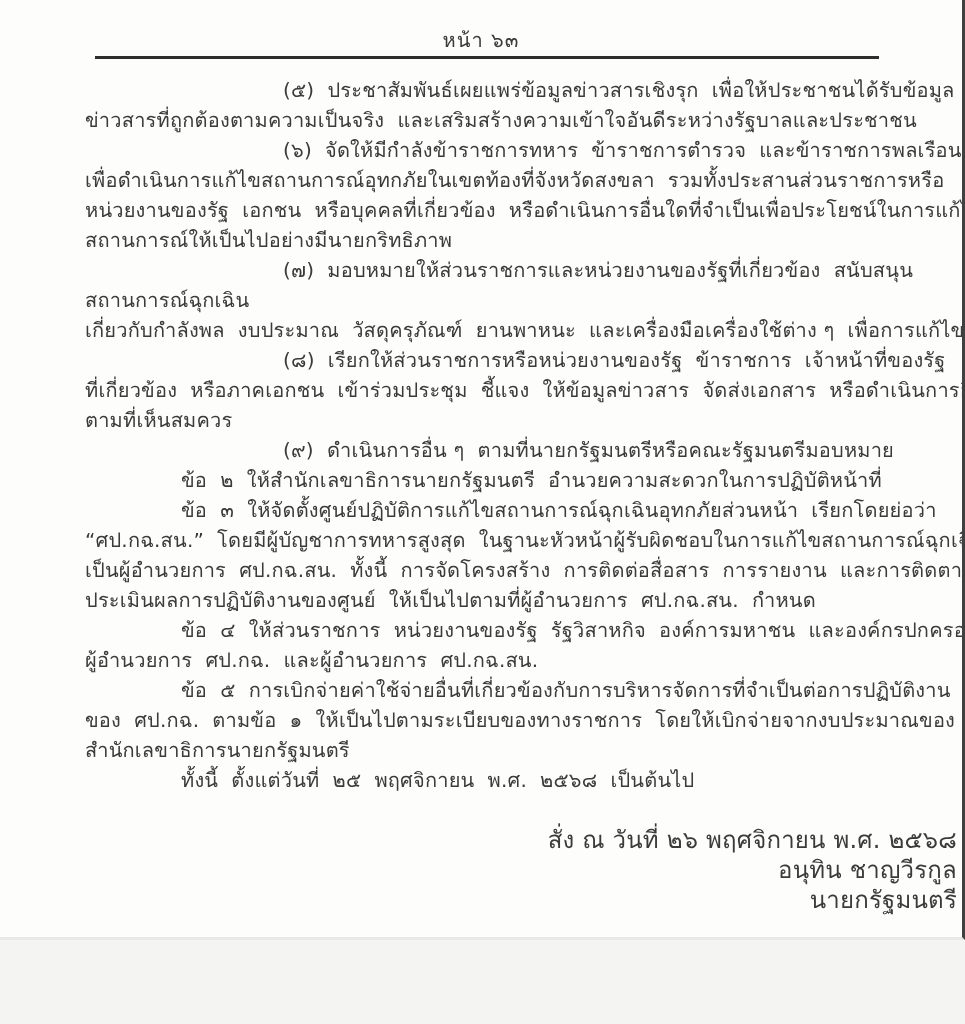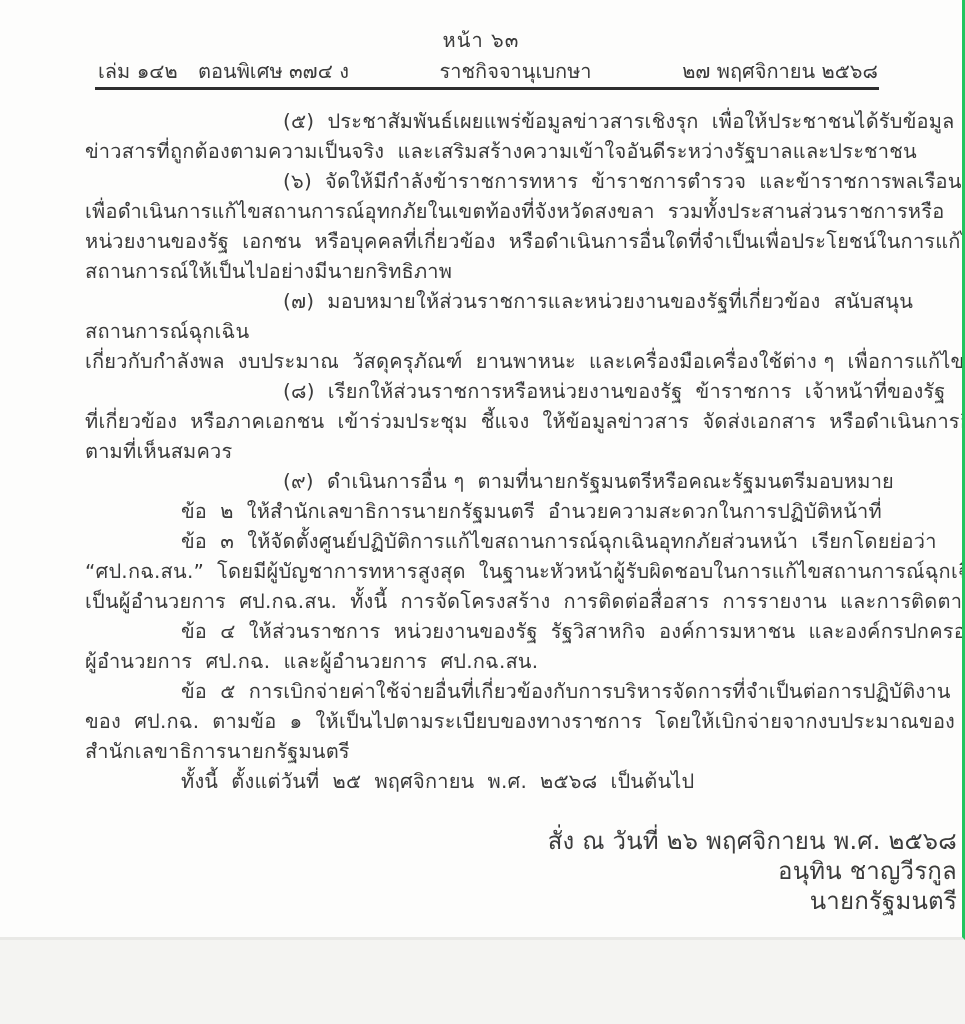--- a/index.html
+++ b/index.html
@@ -13,21 +13,21 @@
     background: #f4f4f2;
     font-family: "DejaVu Sans", "Liberation Sans", sans-serif;
   }
   .page {
     position: relative;
     width: 965px;
     height: 940px;
     background: var(--background, #fdfdfc);
     color: var(--text, #3b3b3b);
     overflow: hidden;
-    border-right: 3px solid #22c55e;
+    border-right: 3px solid #404040;
     border-bottom: 3px solid #e9e9e6;
   }
   
   .page-number {
     margin-top: 27px;
     text-align: center;
     font-size: 20px;
     line-height: 26px;
     letter-spacing: 1px;
   }
@@ -67,28 +67,20 @@
   }
   .signature .tline { white-space: normal; }
 </style>
 </head>
 <body>
 
 <div class="page">
 
   <div class="page-number">หน้า  ๖๓</div>
 
-  <div class="masthead">
-    <div class="left">
-      <span>เล่ม  ๑๔๒</span>
-      <span>ตอนพิเศษ  ๓๗๔  ง</span>
-    </div>
-    <div class="center">ราชกิจจานุเบกษา</div>
-    <div class="right">๒๗  พฤศจิกายน  ๒๕๖๘</div>
-  </div>
 
   <hr class="head-rule">
 
   <div class="doc-body">
     <div class="para item">
         <div class="tline first">(๕)  ประชาสัมพันธ์เผยแพร่ข้อมูลข่าวสารเชิงรุก  เพื่อให้ประชาชนได้รับข้อมูล</div>
         <div class="tline">ข่าวสารที่ถูกต้องตามความเป็นจริง  และเสริมสร้างความเข้าใจอันดีระหว่างรัฐบาลและประชาชน</div>
       </div>
     <div class="para item">
         <div class="tline first">(๖)  จัดให้มีกำลังข้าราชการทหาร  ข้าราชการตำรวจ  และข้าราชการพลเรือน</div>
@@ -109,20 +101,21 @@
     <div class="para item">
         <div class="tline first">(๙)  ดำเนินการอื่น ๆ  ตามที่นายกรัฐมนตรีหรือคณะรัฐมนตรีมอบหมาย</div>
       </div>
     <div class="para clause">
         <div class="tline first">ข้อ  ๒  ให้สำนักเลขาธิการนายกรัฐมนตรี  อำนวยความสะดวกในการปฏิบัติหน้าที่</div>
       </div>
     <div class="para clause">
         <div class="tline first">ข้อ  ๓  ให้จัดตั้งศูนย์ปฏิบัติการแก้ไขสถานการณ์ฉุกเฉินอุทกภัยส่วนหน้า  เรียกโดยย่อว่า</div>
         <div class="tline">“ศป.กฉ.สน.”  โดยมีผู้บัญชาการทหารสูงสุด  ในฐานะหัวหน้าผู้รับผิดชอบในการแก้ไขสถานการณ์ฉุกเฉิน</div>
         <div class="tline">เป็นผู้อำนวยการ  ศป.กฉ.สน.  ทั้งนี้  การจัดโครงสร้าง  การติดต่อสื่อสาร  การรายงาน  และการติดตาม</div>
+        <div class="tline">ประเมินผลการปฏิบัติงานของศูนย์  ให้เป็นไปตามที่ผู้อำนวยการ  ศป.กฉ.สน.  กำหนด</div>
       </div>
     <div class="para clause">
         <div class="tline first">ข้อ  ๔  ให้ส่วนราชการ  หน่วยงานของรัฐ  รัฐวิสาหกิจ  องค์การมหาชน  และองค์กรปกครอง</div>
         <div class="tline">ผู้อำนวยการ  ศป.กฉ.  และผู้อำนวยการ  ศป.กฉ.สน.</div>
       </div>
     <div class="para clause">
         <div class="tline first">ข้อ  ๕  การเบิกจ่ายค่าใช้จ่ายอื่นที่เกี่ยวข้องกับการบริหารจัดการที่จำเป็นต่อการปฏิบัติงาน</div>
         <div class="tline">ของ  ศป.กฉ.  ตามข้อ  ๑  ให้เป็นไปตามระเบียบของทางราชการ  โดยให้เบิกจ่ายจากงบประมาณของ</div>
         <div class="tline">สำนักเลขาธิการนายกรัฐมนตรี</div>
       </div>

